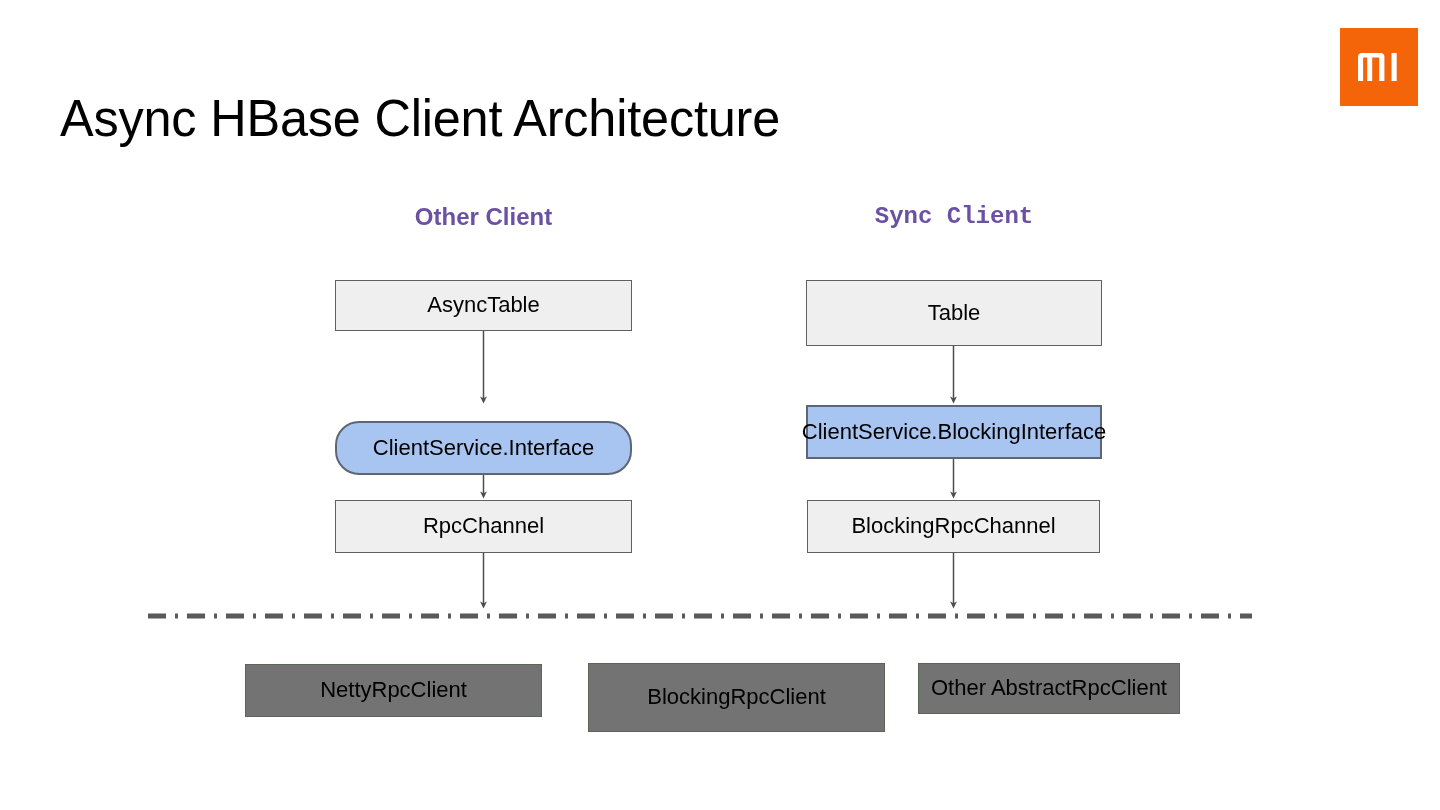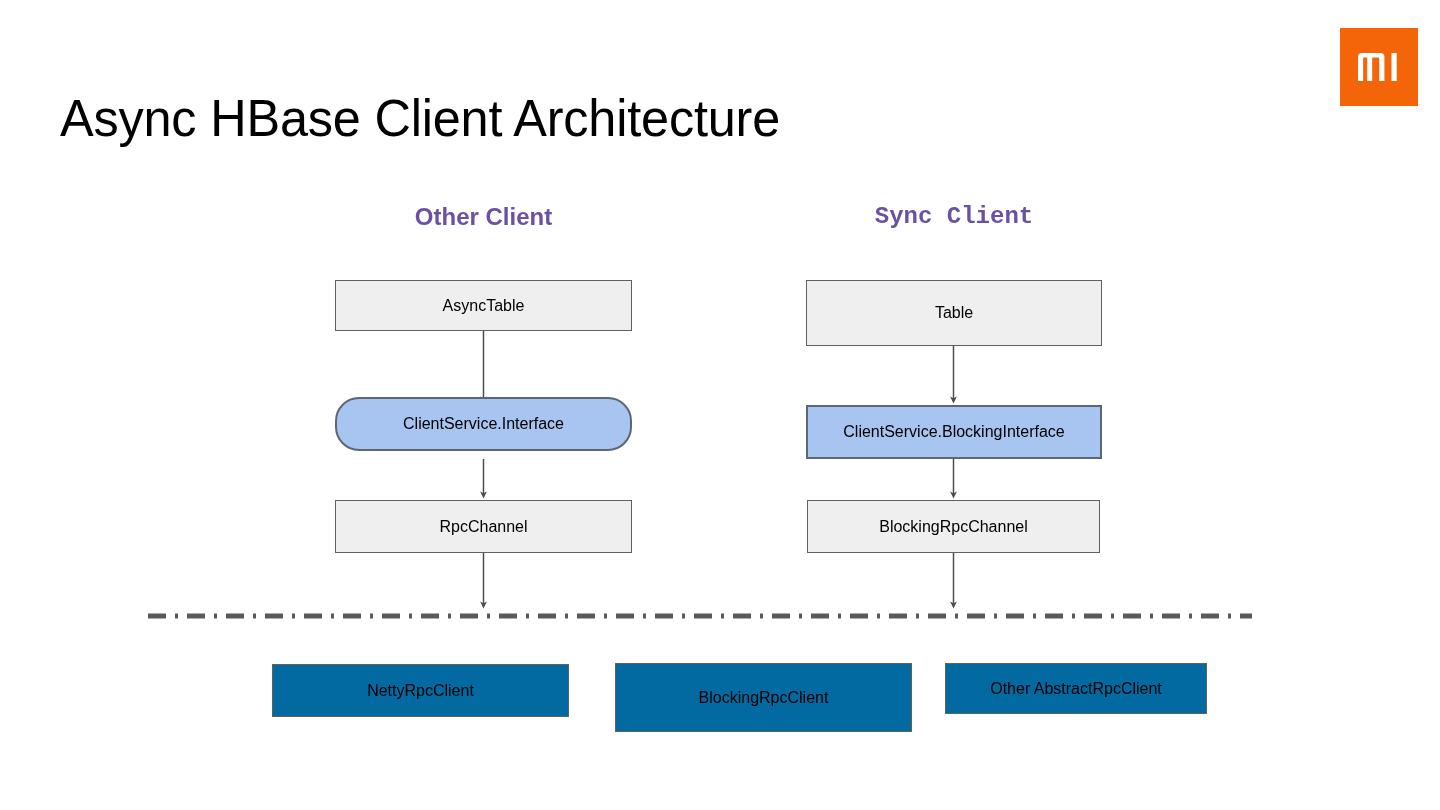--- a/index.html
+++ b/index.html
@@ -59,43 +59,42 @@
   }
   .col-head.async { left: 335px; width: 297px; }
   .col-head.sync  { left: 806px; width: 296px; font-family: Liberation Mono, monospace; }
 
   
   .node {
     position: absolute;
     display: flex;
     align-items: center;
     justify-content: center;
-    font-size: 16px;
+    font-size: 22px;
     color: #000000;
     text-align: center;
     line-height: 1.2;
     white-space: nowrap;
   }
   .node.gray {
     background: #efefef;
     border: 1.6px solid #60605f;
   }
   .node.blue {
     background: #a8c4f0;
     border: 2px solid #5d6672;
   }
   .node.green {
-    background: #0369a1;
+    background: #737373;
     border: 1.6px solid #5d6654;
-    margin-left: 27px;
   }
 
   
   .n-asynctable  { left: 335px; top: 280px; width: 297px; height: 51px; }
-  .n-asyncif     { left: 335px; top: 397px; width: 297px; height: 54px; border-radius: 24px; }
+  .n-asyncif     { left: 335px; top: 421px; width: 297px; height: 54px; border-radius: 24px; }
   .n-rpcchannel  { left: 335px; top: 500px; width: 297px; height: 53px; }
   
   .n-table       { left: 806px; top: 280px; width: 296px; height: 66px; text-align: right; }
   .n-syncif      { left: 806px; top: 405px; width: 296px; height: 54px; }
   .n-blockingrpc { left: 807px; top: 500px; width: 293px; height: 53px; }
   
   .n-netty       { left: 245px; top: 664px; width: 297px; height: 53px; }
   .n-blockclient { left: 588px; top: 663px; width: 297px; height: 69px; }
   .n-otherclient { left: 918px; top: 663px; width: 262px; height: 51px; }
 

